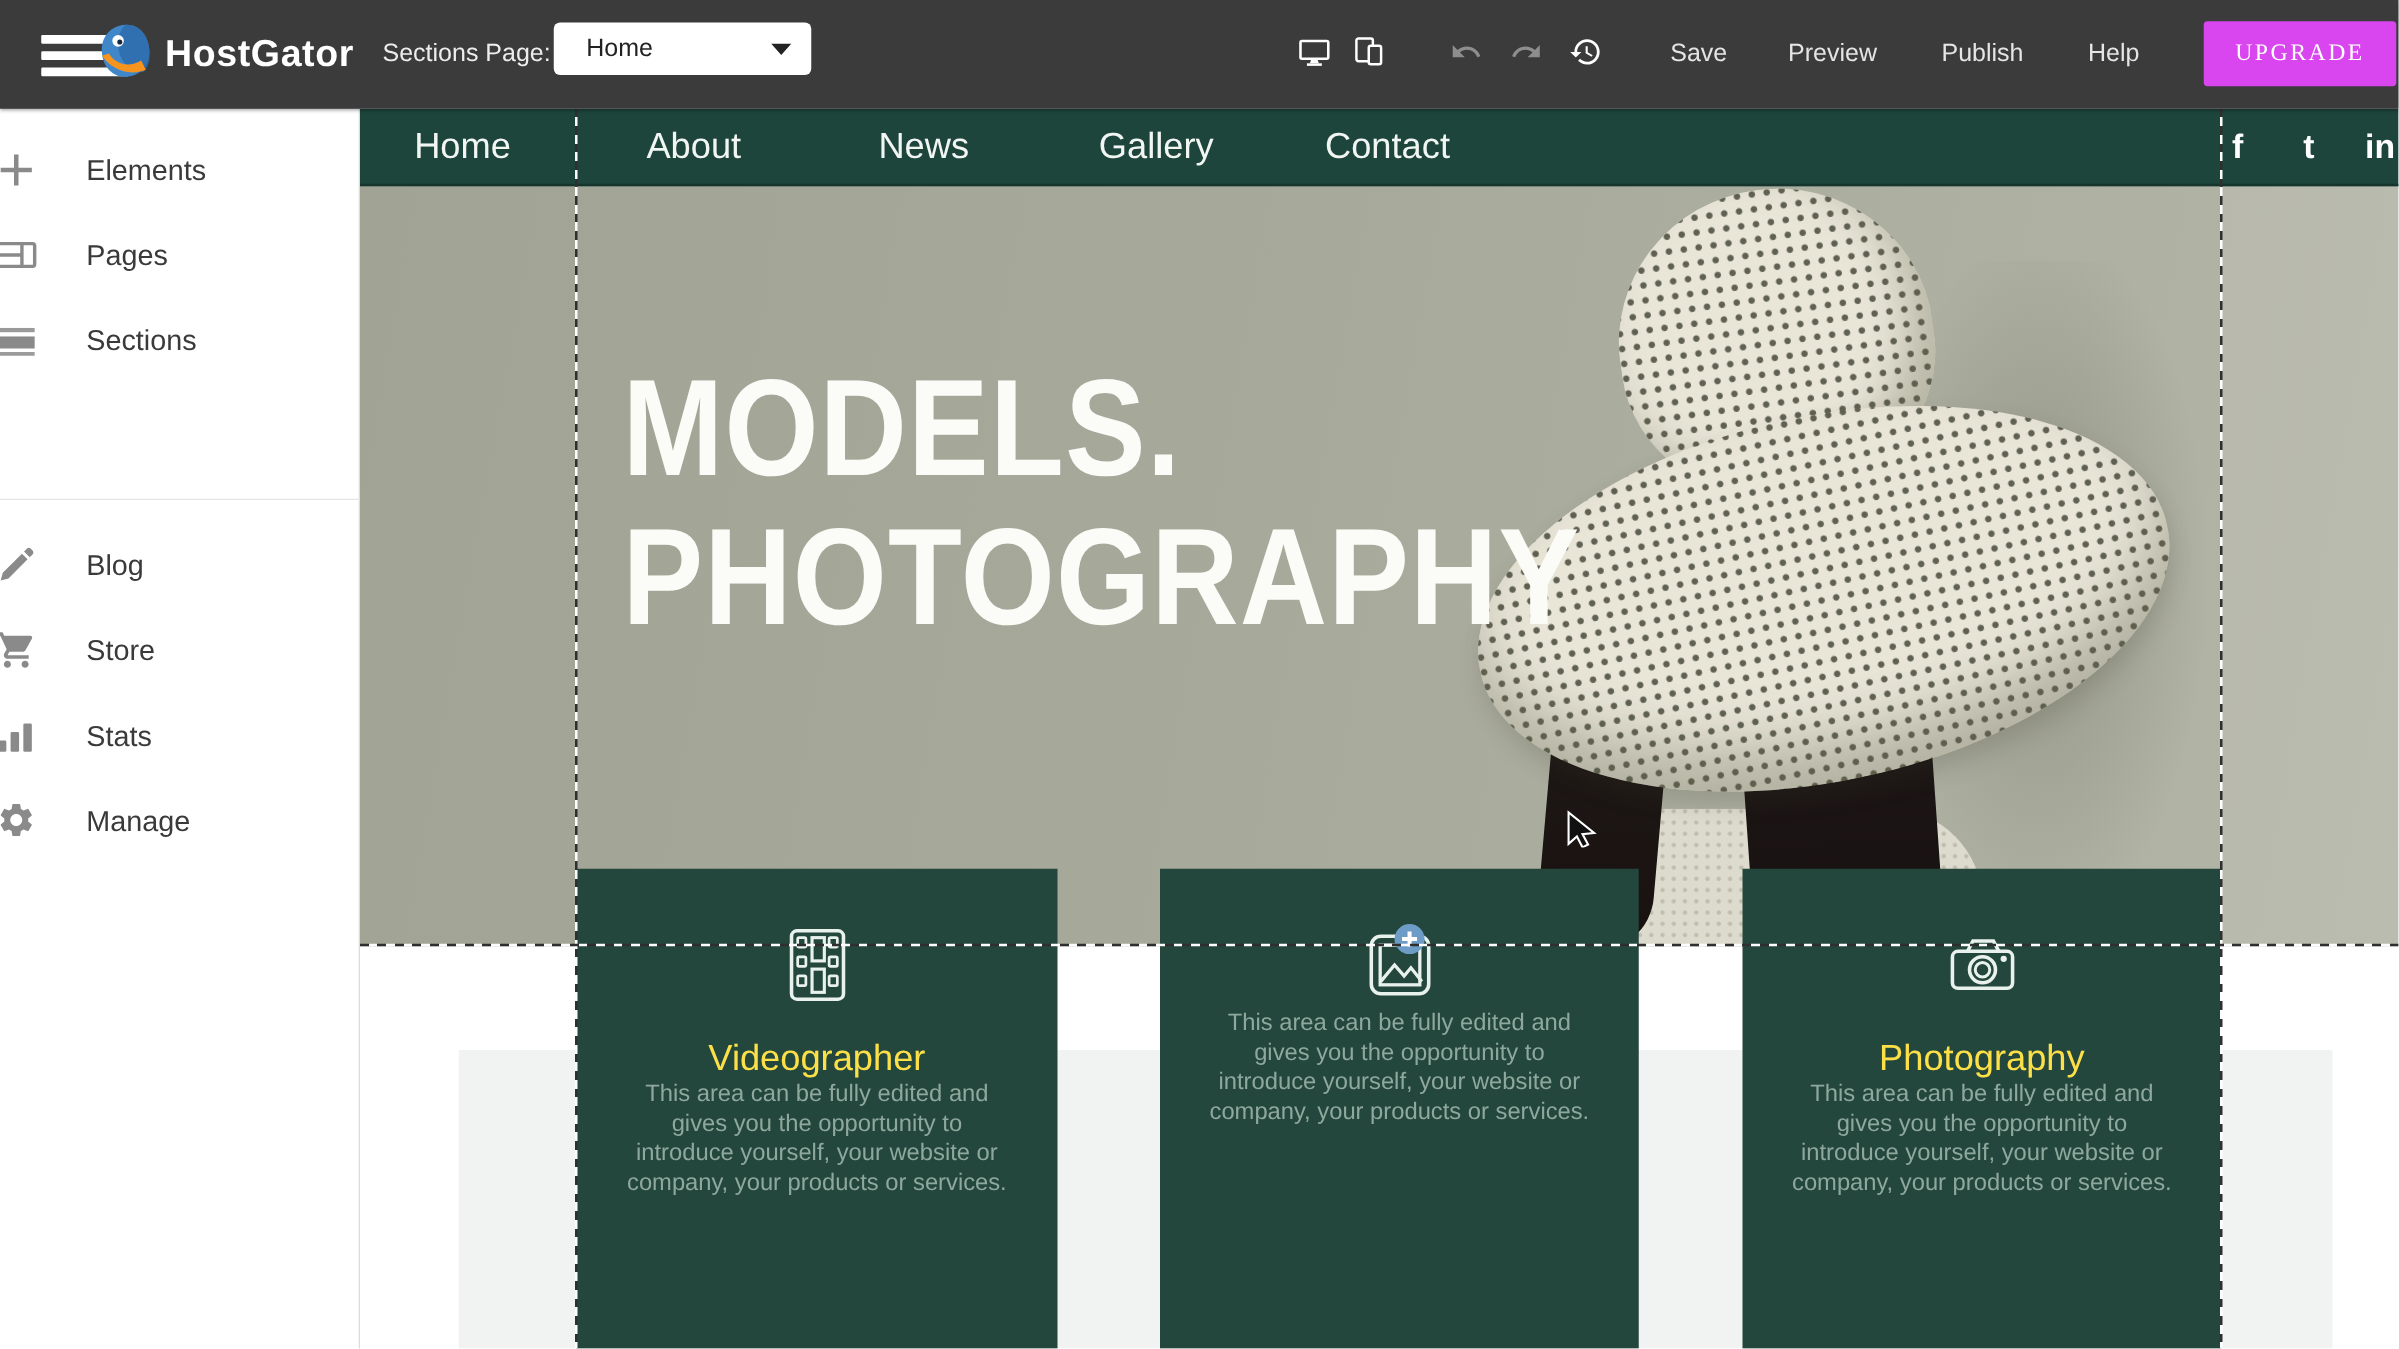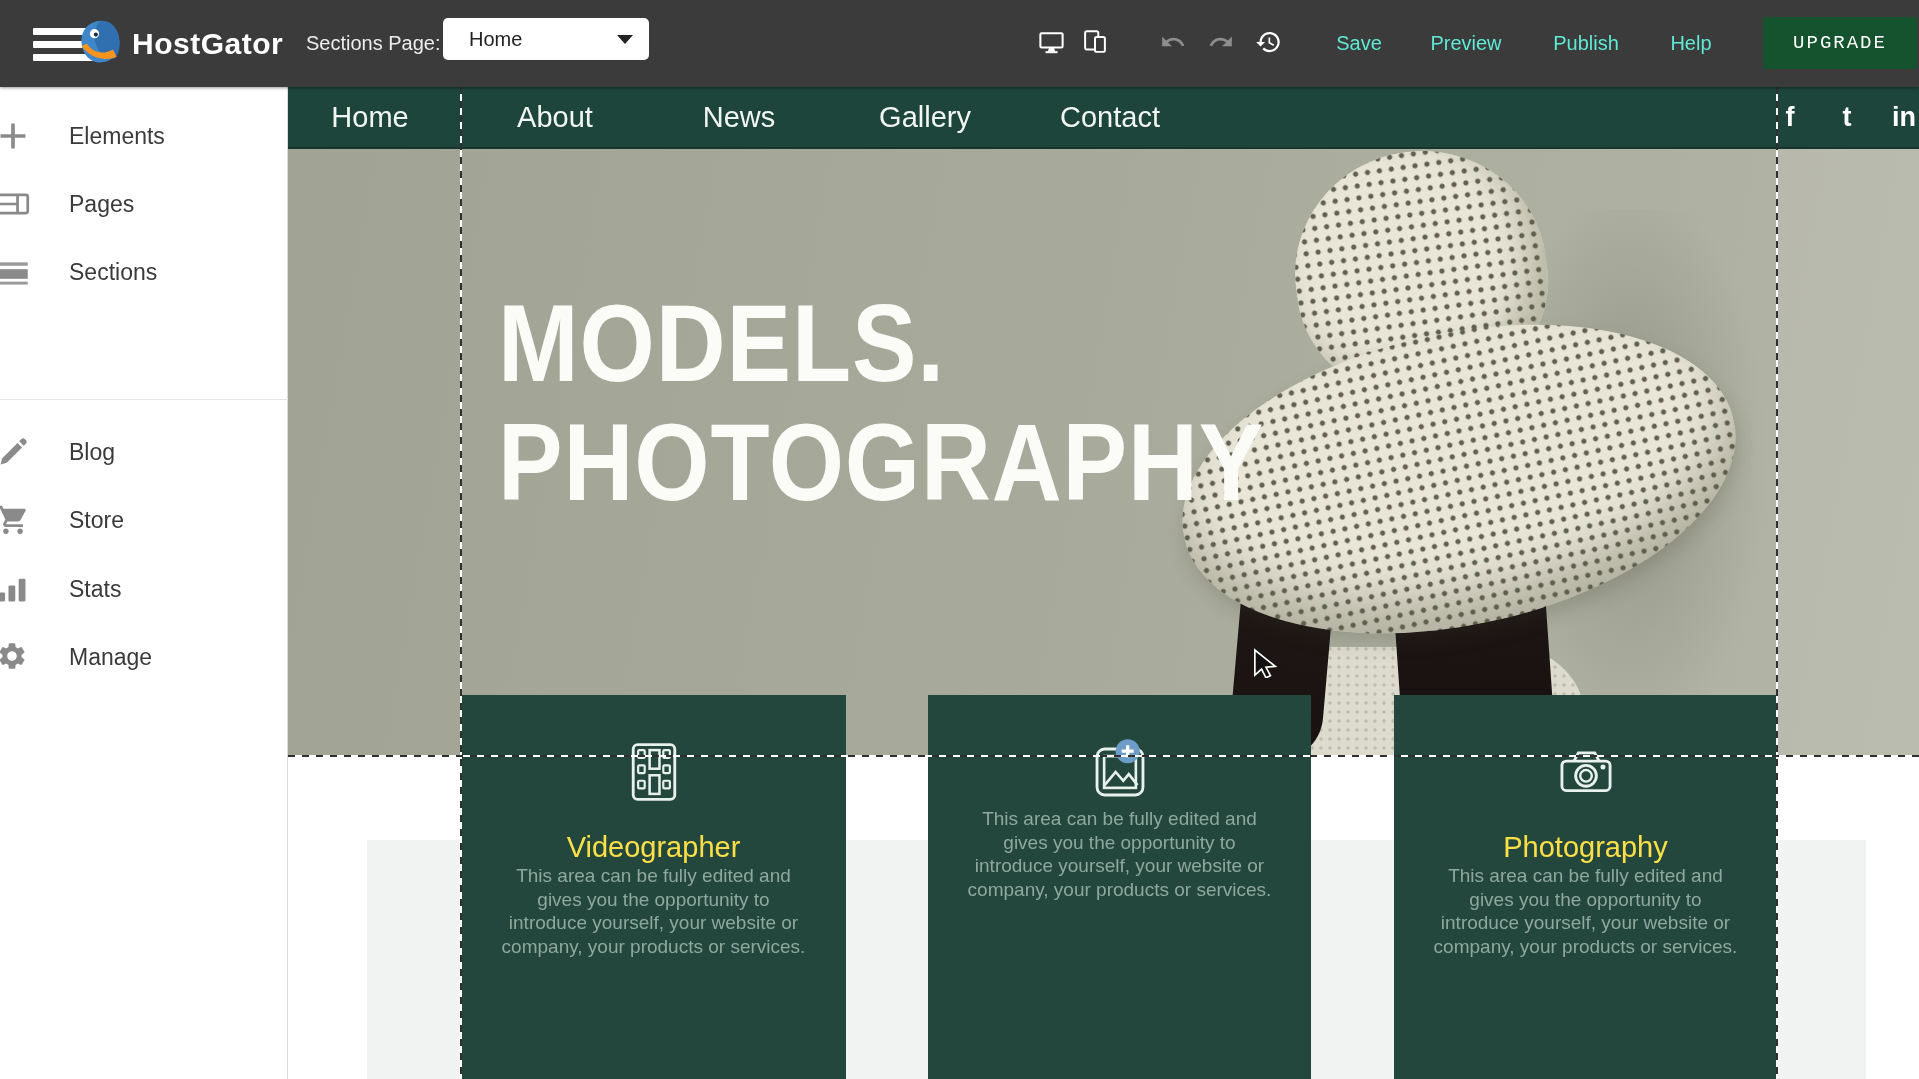--- a/index.html
+++ b/index.html
@@ -16,30 +16,30 @@
   .brand svg { margin-right:8px; }
   .brand-text { color:#fff; font-size:30px; font-weight:700; letter-spacing:.5px; }
   .cp-label { position:absolute; left:306px; top:0; line-height:87px; color:#ededed; font-size:20px; }
   .page-select { position:absolute; left:443px; top:18px; width:206px; height:42px; background:#fff;
                  border-radius:5px; display:flex; align-items:center; cursor:pointer; }
   .page-select .val { margin-left:26px; font-size:20px; color:#222; }
   .page-select .caret { position:absolute; right:16px; top:17px; width:0; height:0;
                         border-left:8px solid transparent; border-right:8px solid transparent;
                         border-top:9px solid #222; }
   .tb-icon { position:absolute; top:50%; transform:translateY(-50%); cursor:pointer; }
-  .tb-action { position:absolute; top:0; line-height:87px; color:#5eead4; font-size:20px; cursor:pointer;
+  .tb-action { position:absolute; top:0; line-height:87px; color:#e5e5e5; font-size:20px; cursor:pointer;
                background:none; border:none; font-family:inherit; transform:translateX(-50%); }
-  .upgrade { position:absolute; right:2px; top:17px; width:154px; height:52px; background:#14532d;
+  .upgrade { position:absolute; right:2px; top:17px; width:154px; height:52px; background:#d946ef;
              border:none; border-radius:3px; color:#fff; font-size:19px; letter-spacing:2px;
-             font-family:Liberation Mono, monospace; cursor:pointer; }
+             font-family:Liberation Serif, serif; cursor:pointer; }
 
   
   .sidebar { position:absolute; left:0; top:87px; width:288px; height:992px; background:#fff;
              border-right:1px solid #dcdcdc; z-index:40; }
-  .side-item { position:absolute; left:0; height:40px; width:288px; cursor:pointer; }
+  .side-item { position:absolute; left:0; height:40px; width:288px; cursor:pointer;text-align:center; }
   .side-item .sicon { position:absolute; left:-4px; top:50%; transform:translateY(-50%); width:34px; height:34px; }
   .side-item .slabel { position:absolute; left:69px; top:0; line-height:40px; font-size:23px; color:#3a3a3a; }
   .side-divider { position:absolute; left:0; top:312px; width:288px; height:1px; background:#e5e5e5; }
 
   
   .canvas { position:absolute; left:288px; top:87px; width:1631px; height:992px; background:#fff; overflow:hidden; }
 
   .site-nav { position:absolute; left:0; top:0; width:1631px; height:62px; background:#1d453c;
               border-bottom:2px solid #16352d; z-index:2; }
   .nav-item { position:absolute; top:0; line-height:60px; color:#f2f6f3; font-size:29px; font-weight:400;

